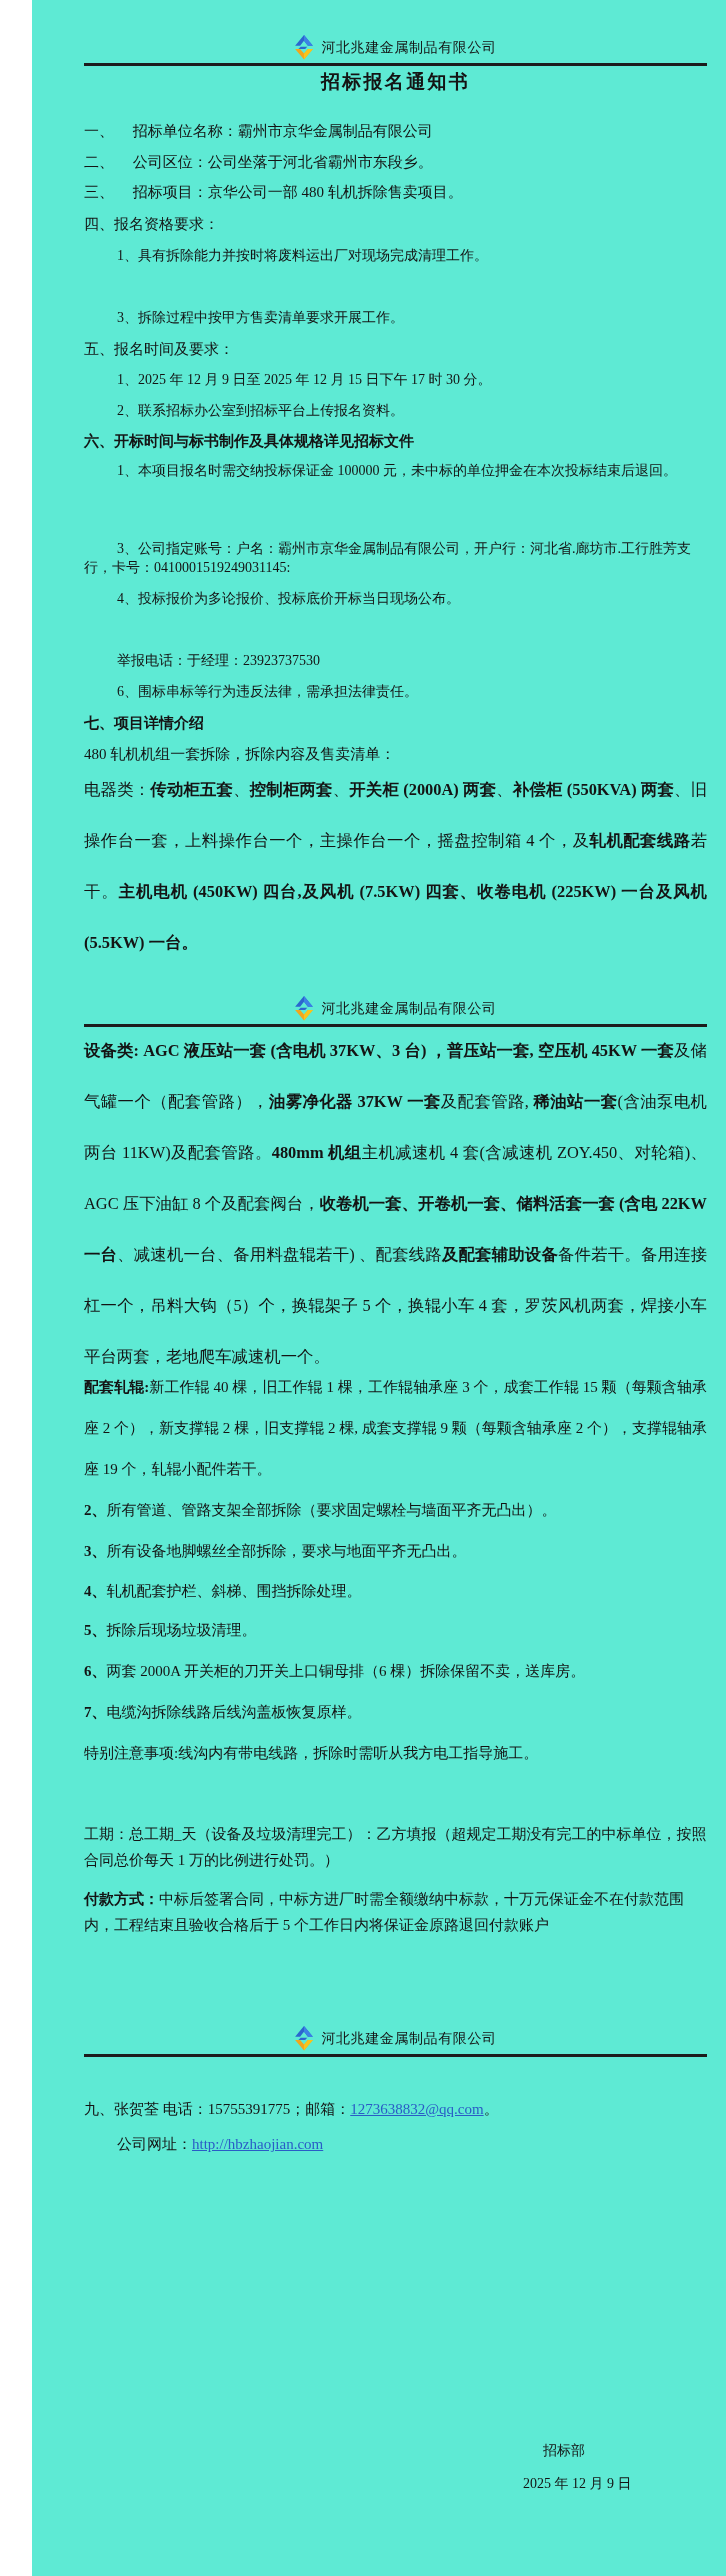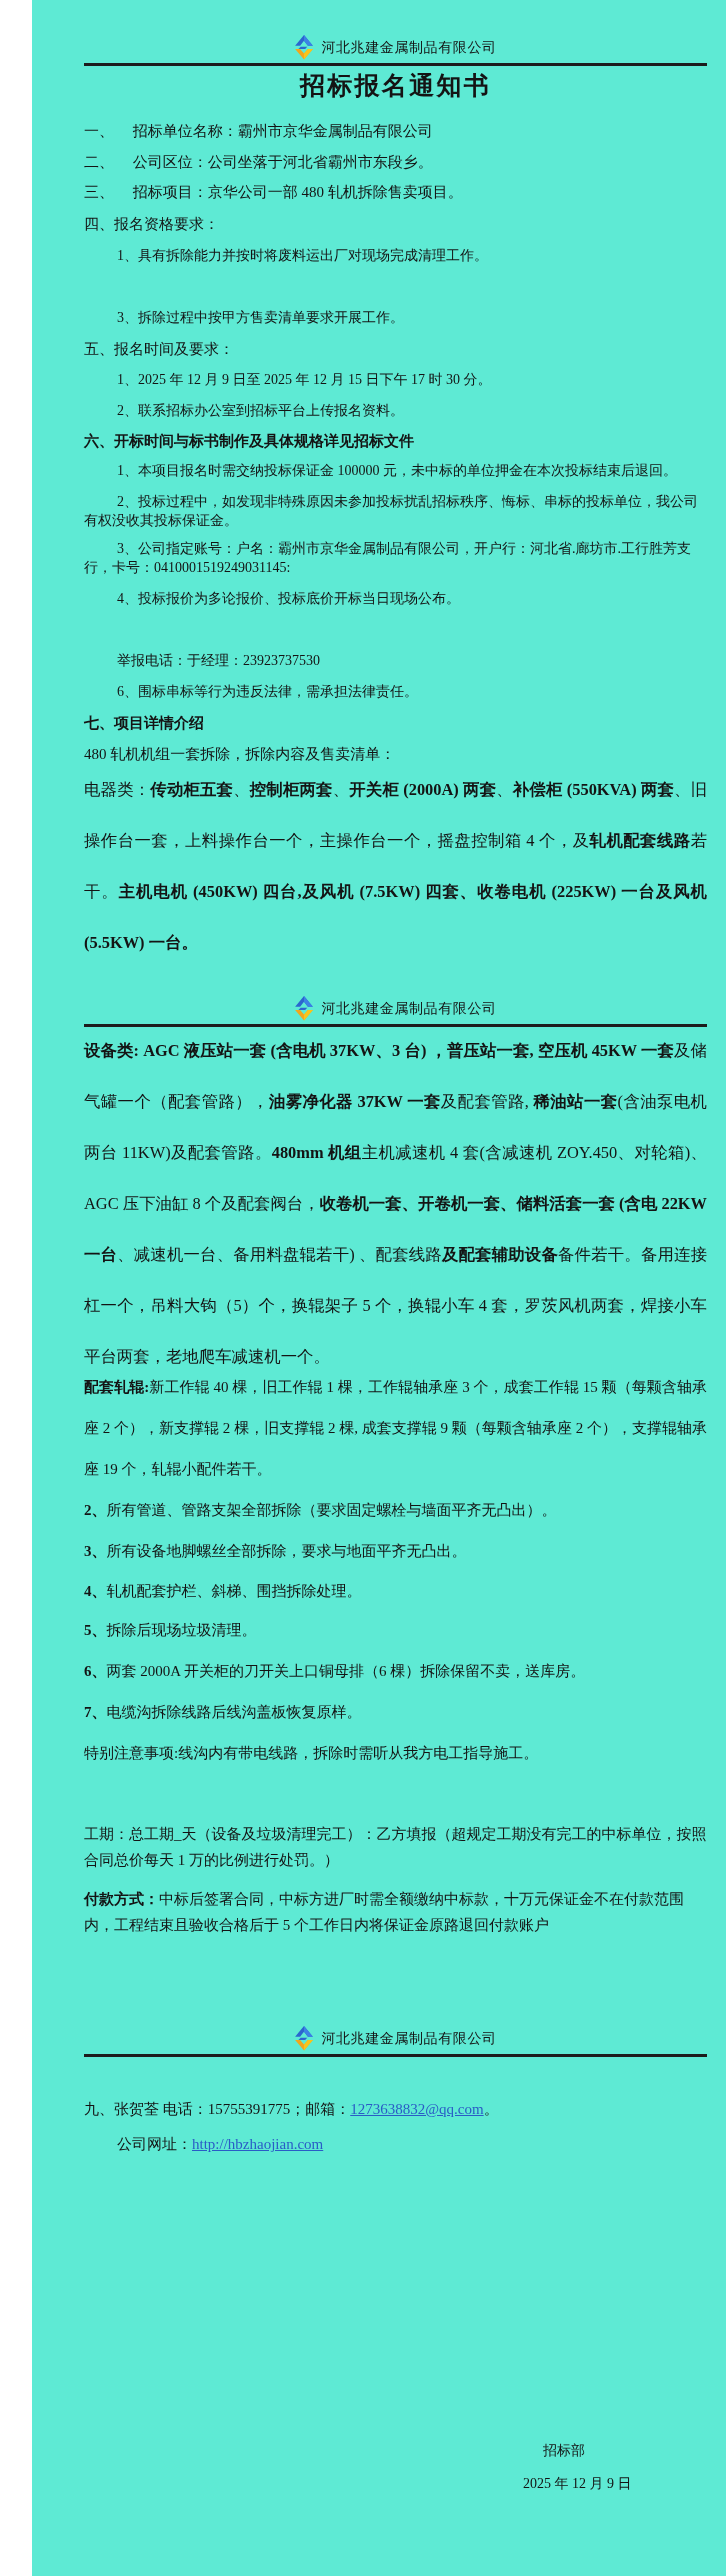--- a/index.html
+++ b/index.html
@@ -4,21 +4,21 @@
 <style>
   html,body{margin:0;padding:0;background:#ffffff;}
   .doc{position:relative;width:726px;height:2576px;background:#5eead4;
        font-family:"Liberation Serif","DejaVu Serif",serif;color:#141414;overflow:hidden;margin-left:32px;}
   .abs{position:absolute;left:52px;width:623px;}
   .hdr{position:absolute;left:52px;width:623px;text-align:center;}
   .hdr-row{display:flex;align-items:center;justify-content:center;gap:7px;height:27px;}
   .hdr-name{font-size:14px;letter-spacing:0.6px;}
   .hdr-line{height:2.3px;background:#1c1c1c;margin-top:2.3px;}
   .logo{width:20px;height:24.6px;flex:0 0 auto;}
-  .title{font-size:25px;font-weight:bold;text-align:center;letter-spacing:2.3px;}
+  .title{font-size:19px;font-weight:bold;text-align:center;letter-spacing:2.3px;}
   .p{font-size:14px;line-height:19.3px;}
   .p26{font-size:15px;line-height:20px;}
   .p24{font-size:14px;line-height:19px;}
   .lh34{font-size:15px;line-height:20px;}
   .big{font-size:16.4px;line-height:51px;text-align:justify;}
   .mid{font-size:15px;line-height:41px;text-align:justify;}
   .sp{font-size:15px;line-height:26px;}
   .ind{padding-left:33px;}
   .ti{text-indent:33px;}
   .b{font-weight:bold;}
@@ -52,21 +52,20 @@
   <div class="abs p26" style="top:214px">四、报名资格要求：</div>
   <div class="abs p ind" style="top:246px">1、具有拆除能力并按时将废料运出厂对现场完成清理工作。</div>
   <div class="abs p ind" style="top:308px">3、拆除过程中按甲方售卖清单要求开展工作。</div>
 
   <div class="abs p26" style="top:339px">五、报名时间及要求：</div>
   <div class="abs p ind" style="top:370px">1、2025 年 12 月 9 日至 2025 年 12 月 15 日下午 17 时 30 分。</div>
   <div class="abs p ind" style="top:401px">2、联系招标办公室到招标平台上传报名资料。</div>
 
   <div class="abs p26 b" style="top:431px">六、开标时间与标书制作及具体规格详见招标文件</div>
   <div class="abs p ind" style="top:461px">1、本项目报名时需交纳投标保证金 100000 元，未中标的单位押金在本次投标结束后退回。</div>
-  <div class="abs p ti" style="top:492px">2、投标过程中，如发现非特殊原因未参加投标扰乱招标秩序、悔标、串标的投标单位，我公司有权没收其投标保证金。</div>
   <div class="abs p ti" style="top:539px">3、公司指定账号：户名：霸州市京华金属制品有限公司，开户行：河北省.廊坊市.工行胜芳支行，卡号：0410001519249031145:</div>
   <div class="abs p ind" style="top:589px">4、投标报价为多论报价、投标底价开标当日现场公布。</div>
   <div class="abs p ind" style="top:651px">举报电话：于经理：23923737530</div>
   <div class="abs p ind" style="top:682px">6、围标串标等行为违反法律，需承担法律责任。</div>
 
   <div class="abs p26 b" style="top:713px">七、项目详情介绍</div>
   <div class="abs p26" style="top:744px">480 轧机机组一套拆除，拆除内容及售卖清单：</div>
 
   <div class="abs big" style="top:764px"><span>电器类：</span><span style="font-weight: bold;">传动柜五套</span><span>、</span><span style="font-weight: bold;">控制柜两套</span><span>、</span><span style="font-weight: bold;">开关柜 (2000A) 两套</span><span>、</span><span style="font-weight: bold;">补偿柜 (550KVA) 两套</span><span>、</span><span>旧操作台一套，上料操作台一个，主操作台一个，摇盘控制箱 4 个，及</span><span style="font-weight: bold;">轧机配套线路</span><span>若干。</span><span style="font-weight: bold;">主机电机 (450KW) 四台,及风机 (7.5KW) 四套、收卷电机 (225KW) 一台及风机 (5.5KW) 一台。</span></div>
 

